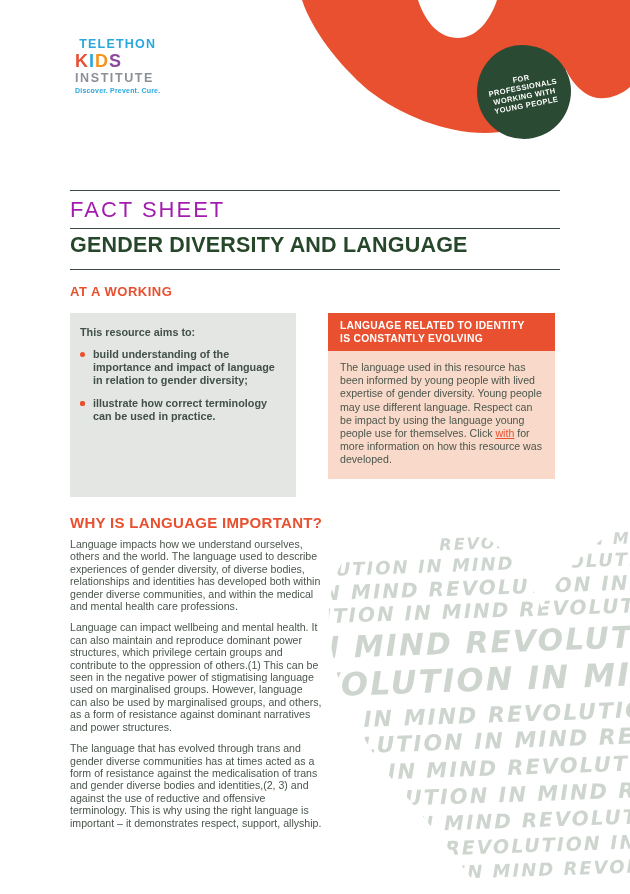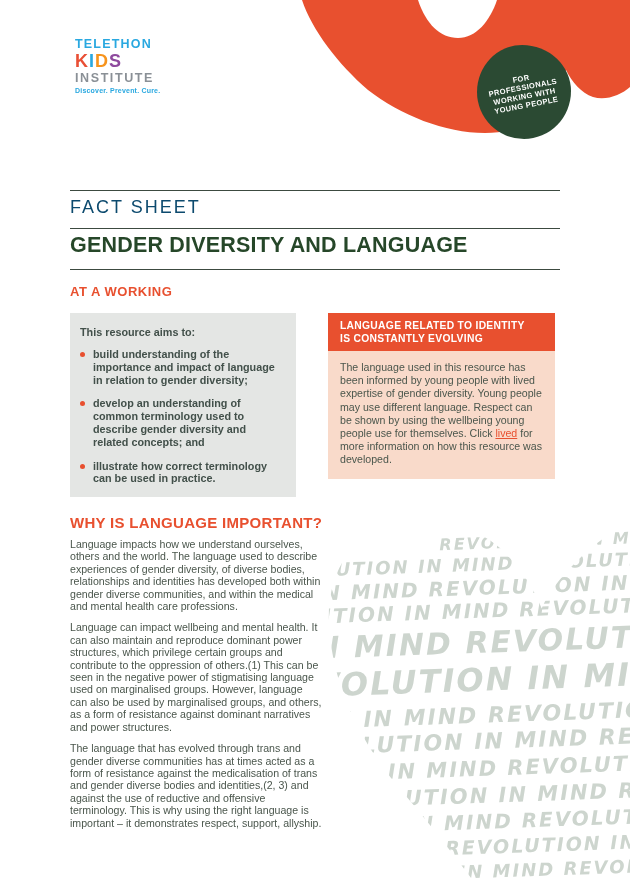--- a/index.html
+++ b/index.html
@@ -8,33 +8,33 @@
 
   
   .blob-svg{position:absolute;left:300px;top:0;}
   .badge{position:absolute;left:477px;top:45px;width:94px;height:94px;background:#2B4A33;
          border-radius:48% 52% 50% 50%/50% 49% 51% 50%;display:flex;align-items:center;justify-content:center;}
   .badge-inner{transform:rotate(-11deg);text-align:center;color:#fff;font-weight:bold;
                font-size:7.5px;line-height:9px;letter-spacing:.4px;}
 
   
   .tki{position:absolute;left:75px;top:38px;line-height:1;}
-  .tki-telethon{color:#29A8E0;font-weight:bold;font-size:12.5px;letter-spacing:1.2px;}
+  .tki-telethon{color:#29A8E0;font-weight:bold;font-size:12.5px;letter-spacing:1.2px;text-align:center;}
   .tki-kids{font-weight:bold;font-size:18px;letter-spacing:1px;margin-top:1px;}
   .tki-kids .k1{color:#E94F35}.tki-kids .k2{color:#29A8E0}.tki-kids .k3{color:#F7941D}.tki-kids .k4{color:#8E4A9E}
   .tki-institute{color:#8A9096;font-weight:bold;font-size:12.5px;letter-spacing:1.6px;margin-top:2px;}
   .tki-tagline{color:#29A8E0;font-size:7px;font-weight:bold;margin-top:3px;letter-spacing:.2px;}
   .orygen{position:absolute;left:170px;top:36px;color:#E8502F;
           font-family:"DejaVu Serif",serif;font-style:italic;font-weight:bold;}
   .orygen .ory{font-size:27px;letter-spacing:9px;}
   .orygen .gen{font-size:27px;letter-spacing:7px;margin-left:-7px;margin-top:-9px;}
 
   
   .rule{position:absolute;left:70px;width:490px;height:1px;background:#3C4A40;}
-  .kicker{position:absolute;left:70px;top:197px;font-size:18px;letter-spacing:2px;color:#0c4a6e;}
+  .kicker{position:absolute;left:70px;top:197px;font-size:22px;letter-spacing:2px;color:#a21caf;}
   .doc-title{position:absolute;left:70px;top:233px;font-size:21.5px;font-weight:bold;
              color:#264729;letter-spacing:.2px;}
   .glance-heading{position:absolute;left:70px;top:284px;font-size:13px;font-weight:bold;
                   color:#E8502F;letter-spacing:.5px;}
 
   
   .aims-box{position:absolute;left:70px;top:313px;width:226px;height:184px;background:#E4E6E4;
             box-sizing:border-box;padding:13px 14px 0 10px;}
   .aims-title{font-size:10.8px;font-weight:bold;color:#42504A;margin-bottom:10px;}
   .aims-list{list-style:none;margin:0;padding:0;}
@@ -92,31 +92,31 @@
   <div class="rule" style="top:228px"></div>
   <div class="doc-title">GENDER DIVERSITY AND LANGUAGE</div>
   <div class="rule" style="top:269px"></div>
 
   <div class="glance-heading">AT A WORKING</div>
 
   <div class="aims-box">
     <div class="aims-title">This resource aims to:</div>
     <ul class="aims-list">
       <li><span class="dot"></span><span>build understanding of the importance and impact of language in relation to gender diversity;</span></li>
-      <li><span class="dot"></span><span>develop an understanding of common terminology used to describe gender diversity and related concepts; and</span></li>
+      <li><span class="dot"></span></li>
       <li><span class="dot"></span><span>illustrate how correct terminology can be used in practice.</span></li>
     </ul>
   </div>
 
   <div class="evolve-box">
     <div class="evolve-head">
       <div>LANGUAGE RELATED TO IDENTITY</div>
       <div>IS CONSTANTLY EVOLVING</div>
     </div>
-    <div class="evolve-body"><span>The language used in this resource has been informed by young people with lived expertise of gender diversity. Young people may use different language. Respect can be shown by using the wellbeing young people use for themselves. Click </span><a>lived</a><span> for more information on how this resource was developed.</span></div>
+    <div class="evolve-body"><span>The language used in this resource has been informed by young people with lived expertise of gender diversity. Young people may use different language. Respect can be impact by using the language young people use for themselves. Click </span><a>with</a><span> for more information on how this resource was developed.</span></div>
   </div>
 
   <div class="why-heading">WHY IS LANGUAGE IMPORTANT?</div>
   <div class="body-col">
     <p>Language impacts how we understand ourselves, others and the world. The language used to describe experiences of gender diversity, of diverse bodies, relationships and identities has developed both within gender diverse communities, and within the medical and mental health care professions.</p>
     <p>Language can impact wellbeing and mental health. It can also maintain and reproduce dominant power structures, which privilege certain groups and contribute to the oppression of others.(1) This can be seen in the negative power of stigmatising language used on marginalised groups. However, language can also be used by marginalised groups, and others, as a form of resistance against dominant narratives and power structures.</p>
     <p>The language that has evolved through trans and gender diverse communities has at times acted as a form of resistance against the medicalisation of trans and gender diverse bodies and identities,(2, 3) and against the use of reductive and offensive terminology. This is why using the right language is important – it demonstrates respect, support, allyship.</p>
   </div>
 
   <svg class="watermark-svg" width="305" height="369" viewBox="0 0 305 369">

